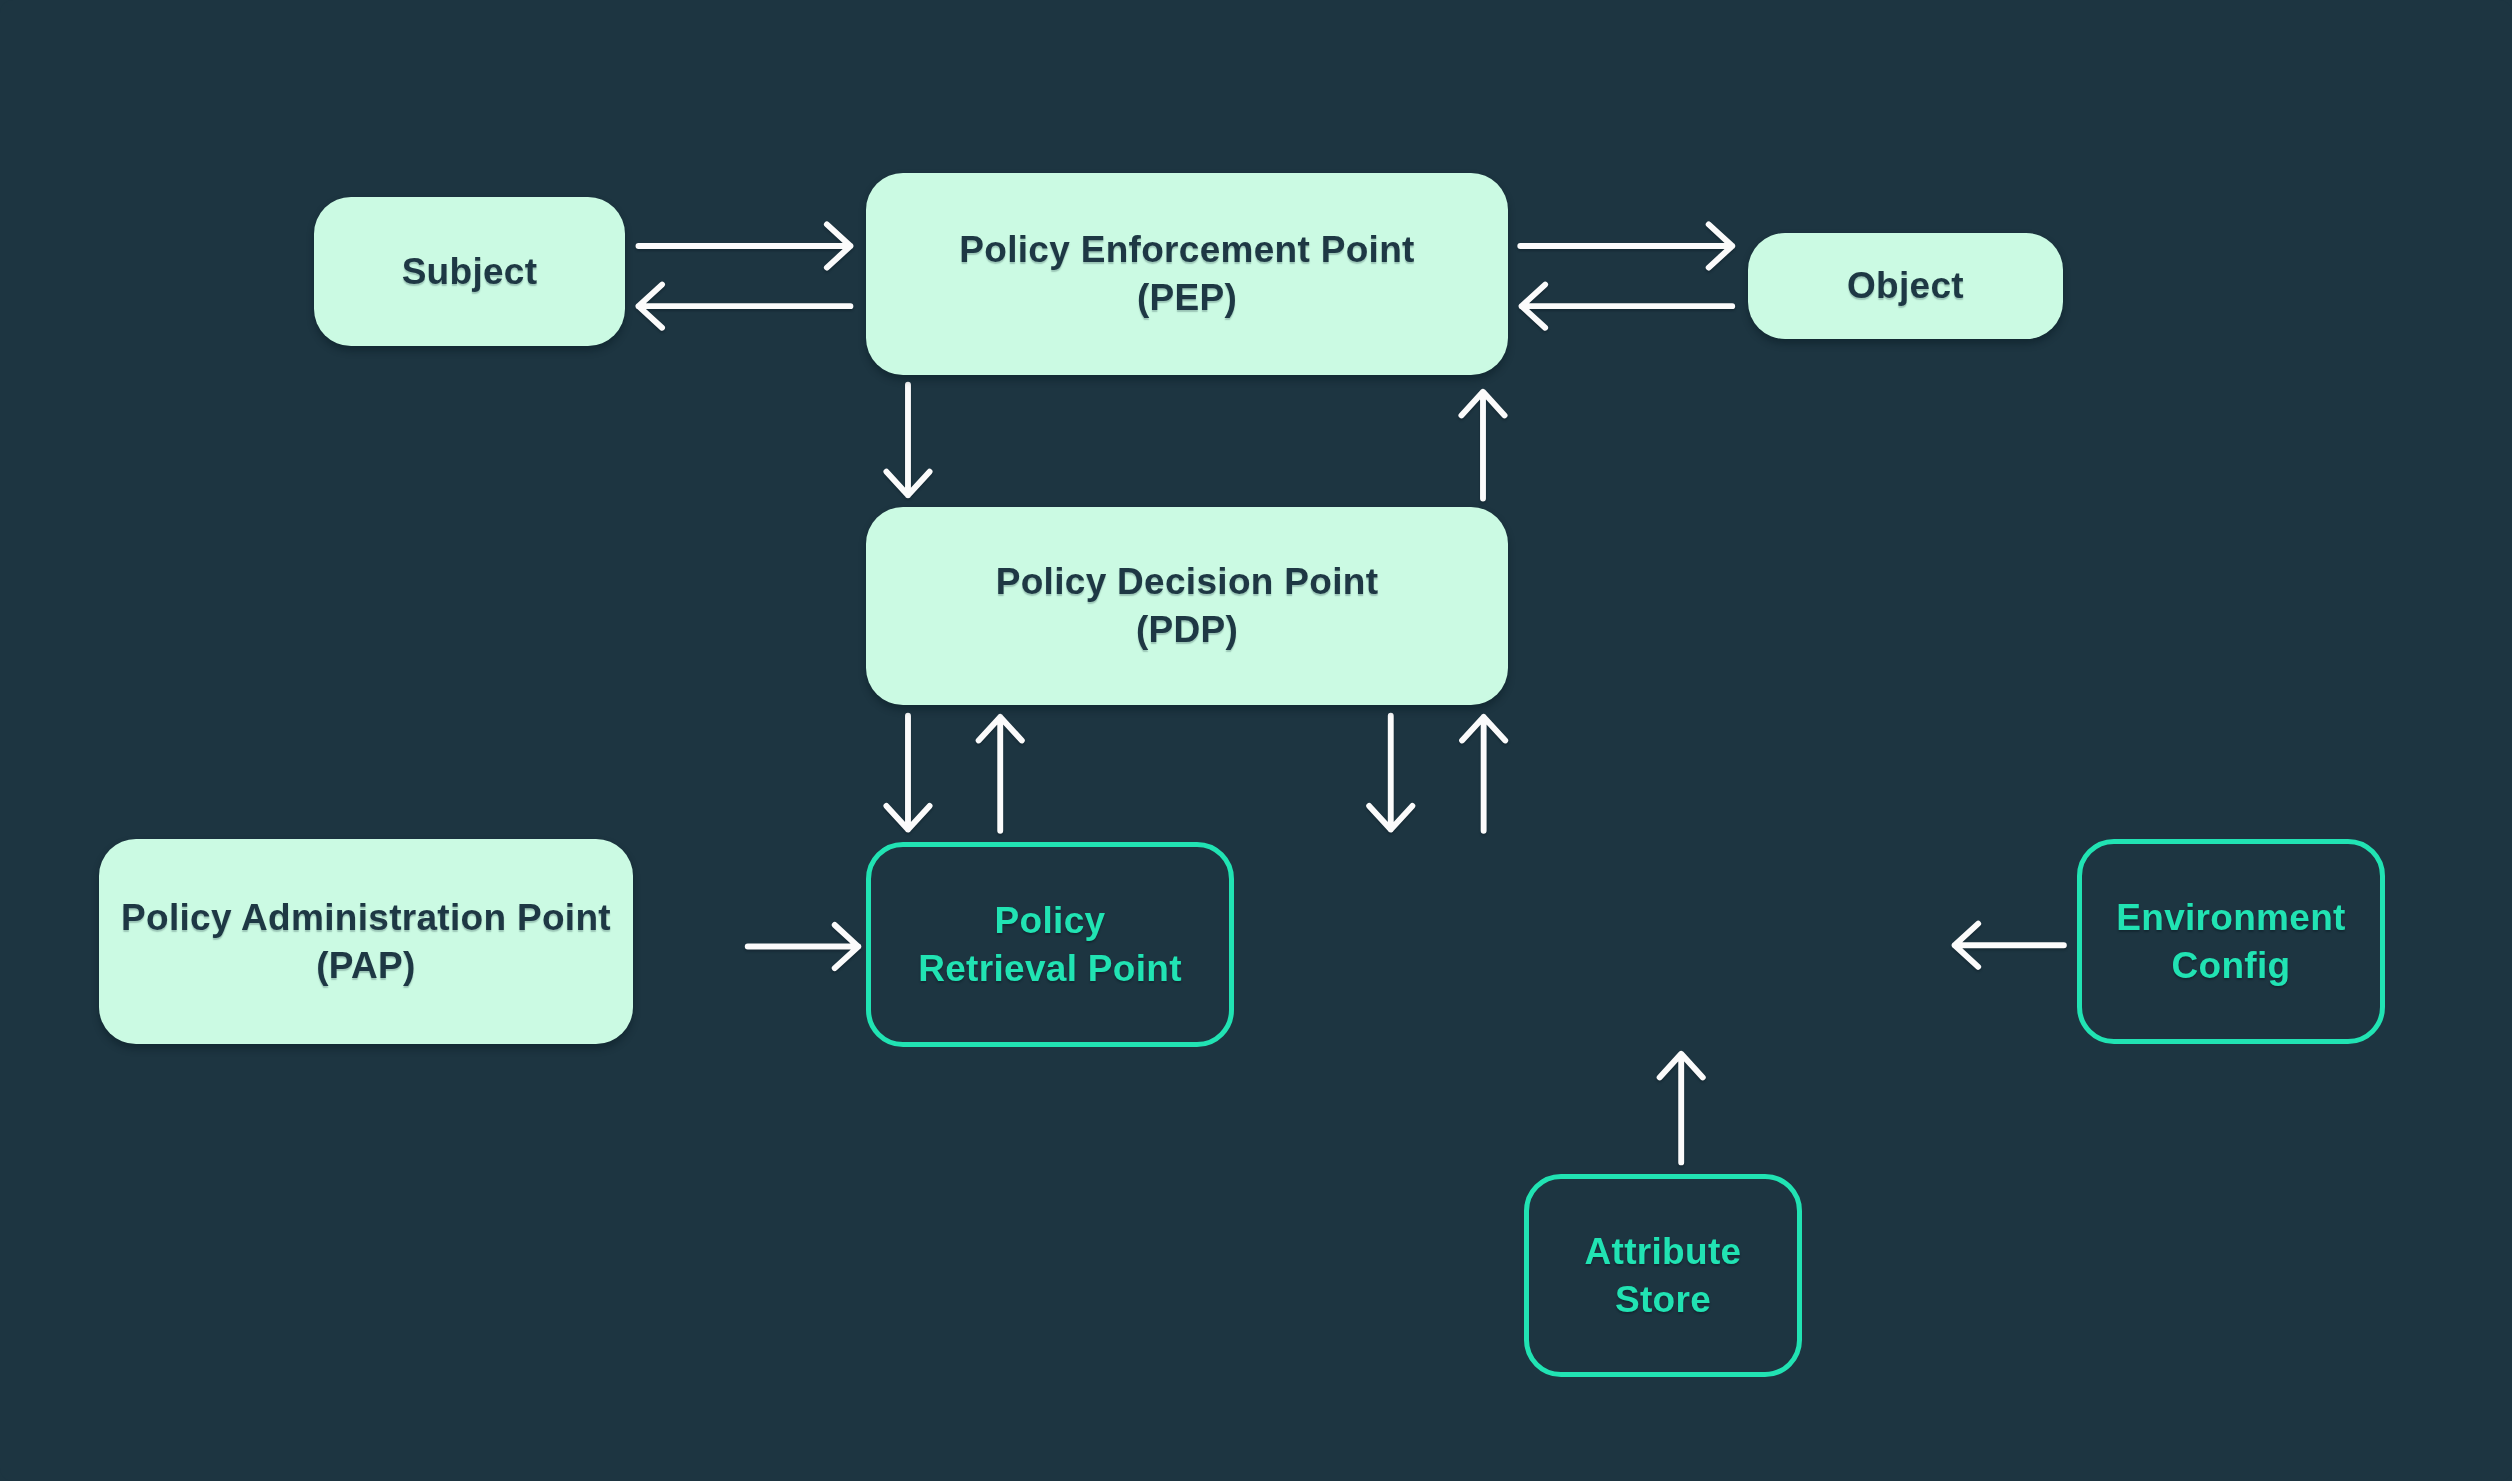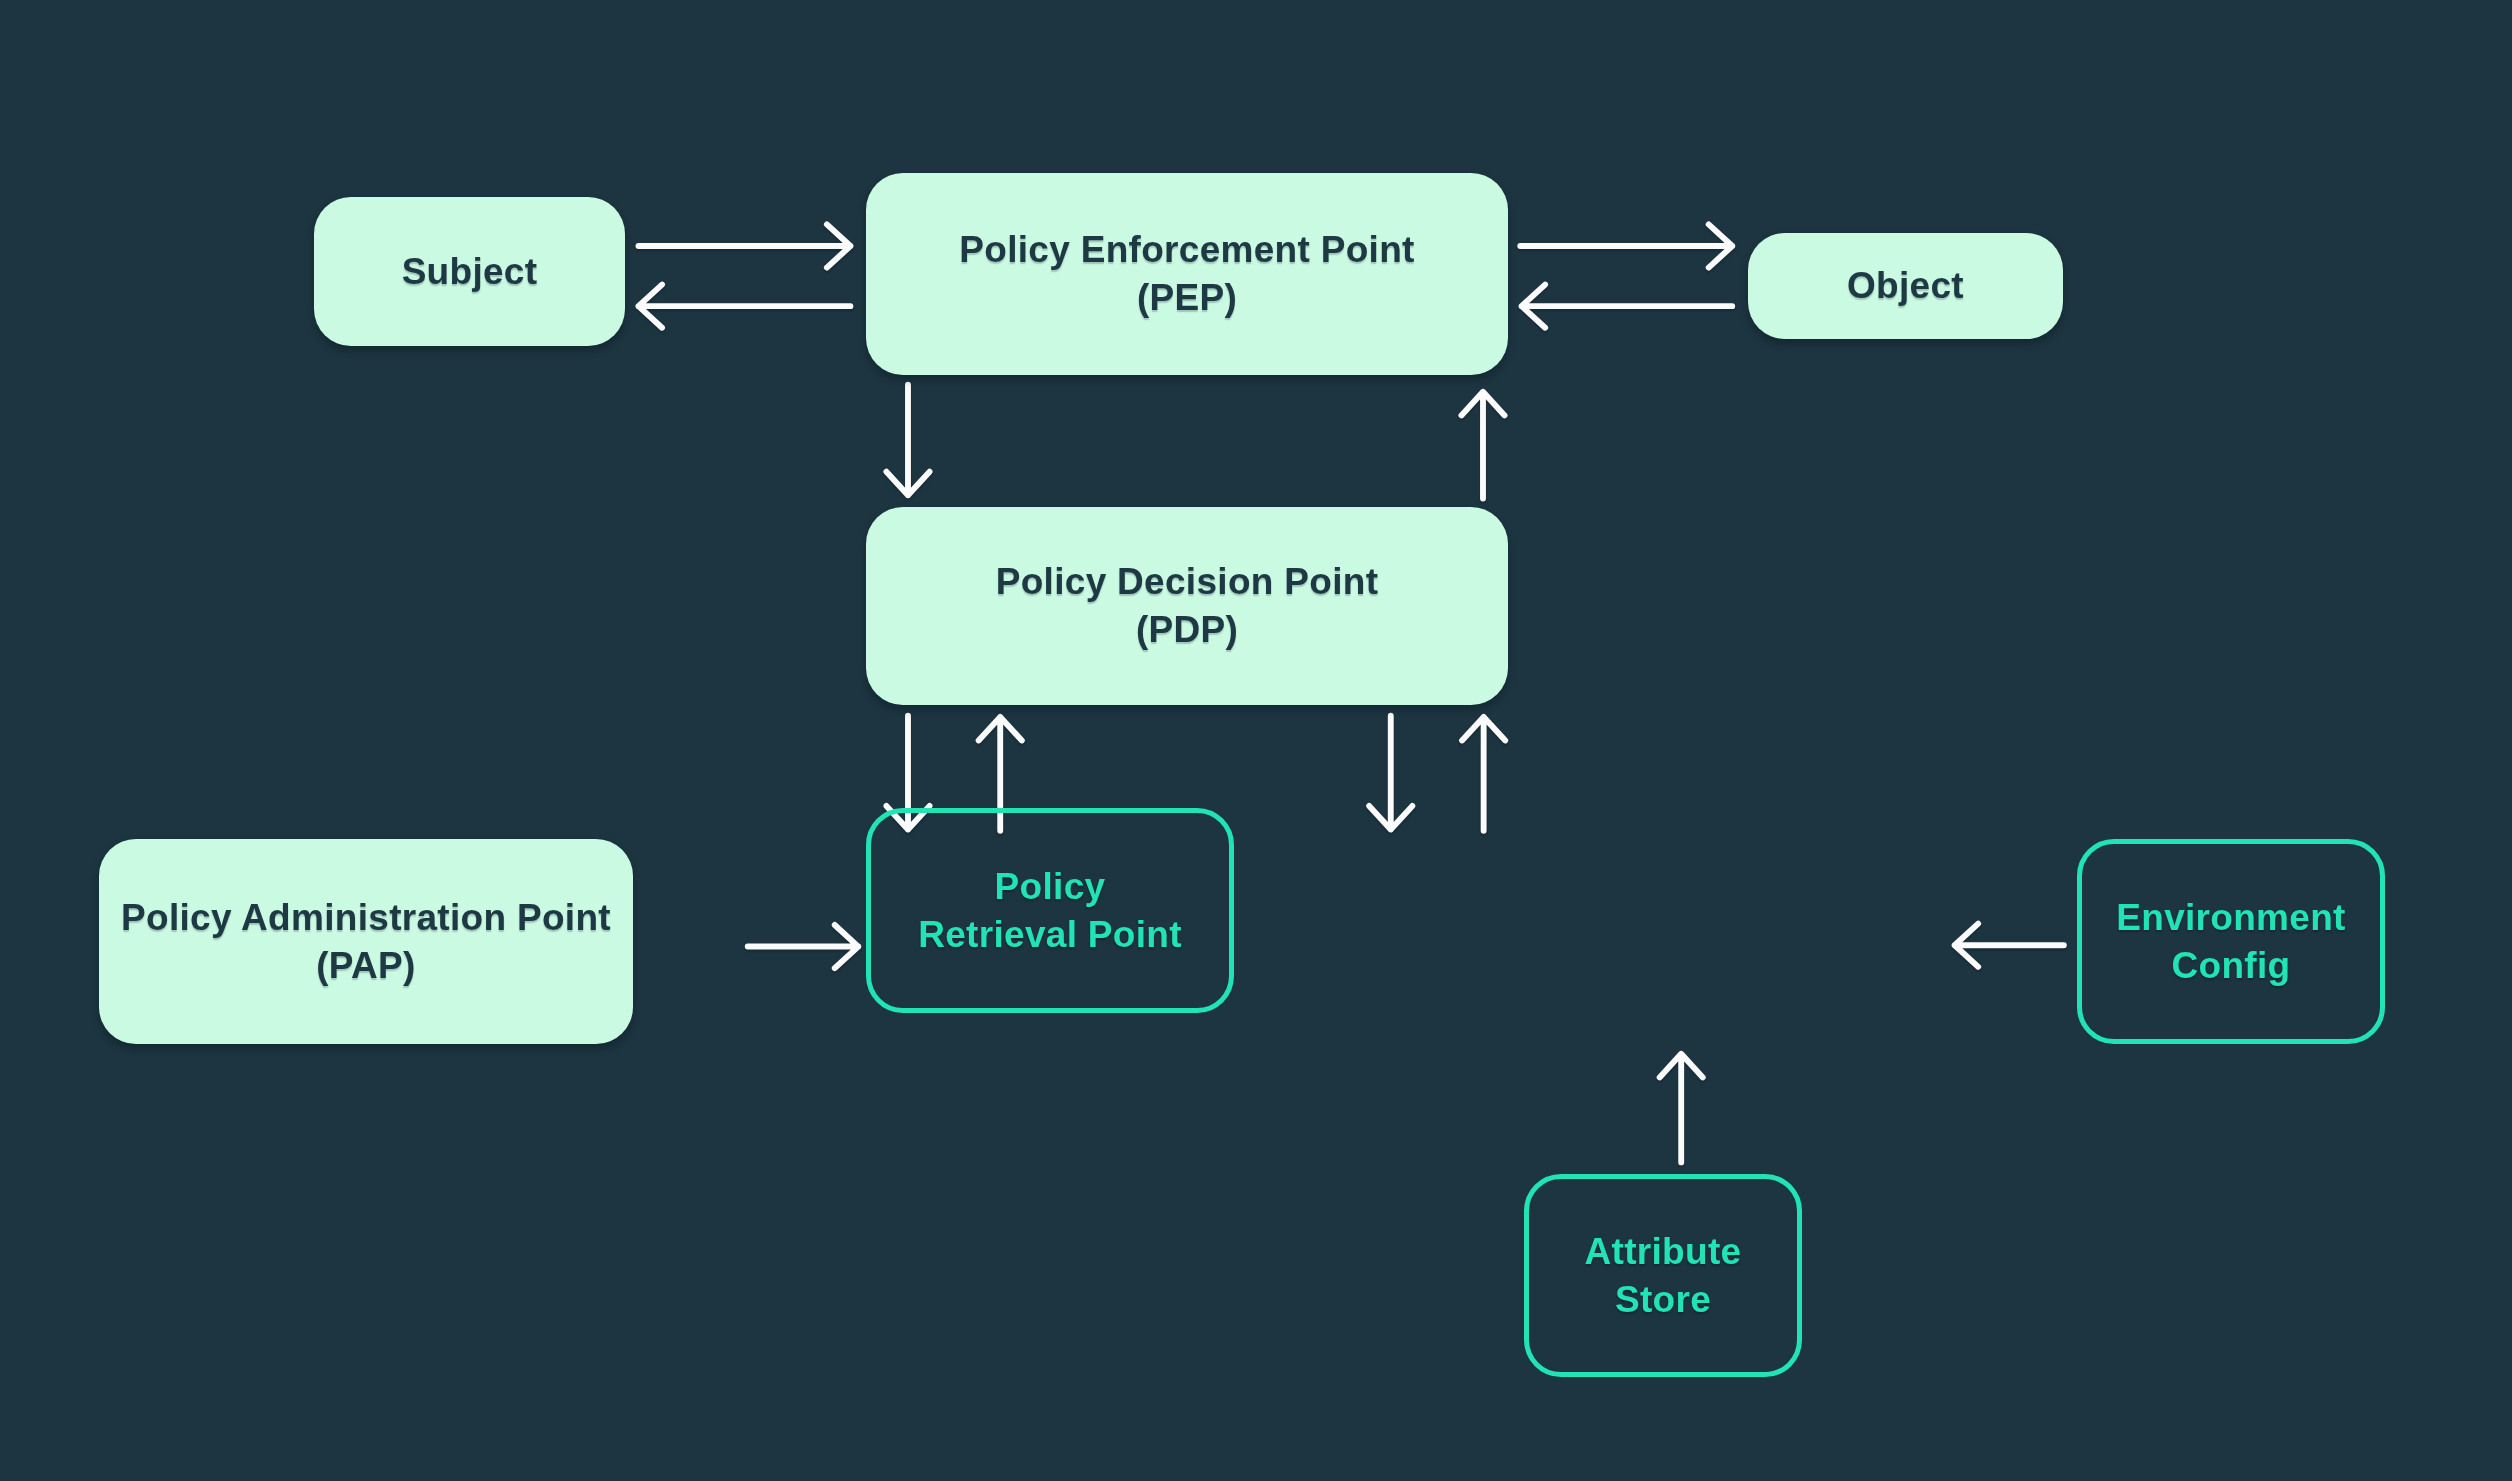--- a/index.html
+++ b/index.html
@@ -115,21 +115,21 @@
   <div class="node filled" style="left:866px; top:507px; width:642px; height:198px;">
     <span class="line">Policy Decision Point</span>
     <span class="line">(PDP)</span>
   </div>
 
   <div class="node filled" style="left:99px; top:839px; width:534px; height:205px;">
     <span class="line">Policy Administration Point</span>
     <span class="line">(PAP)</span>
   </div>
 
-  <div class="node outlined" style="left:866px; top:808px; width:368px; height:205px;text-align:right;">
+  <div class="node outlined" style="left:866px; top:842px; width:368px; height:205px;text-align:right;">
     <span class="line">Policy</span>
     <span class="line">Retrieval Point</span>
   </div>
 
 
   <div class="node outlined" style="left:2077px; top:839px; width:308px; height:205px;">
     <span class="line">Environment</span>
     <span class="line">Config</span>
   </div>
 

